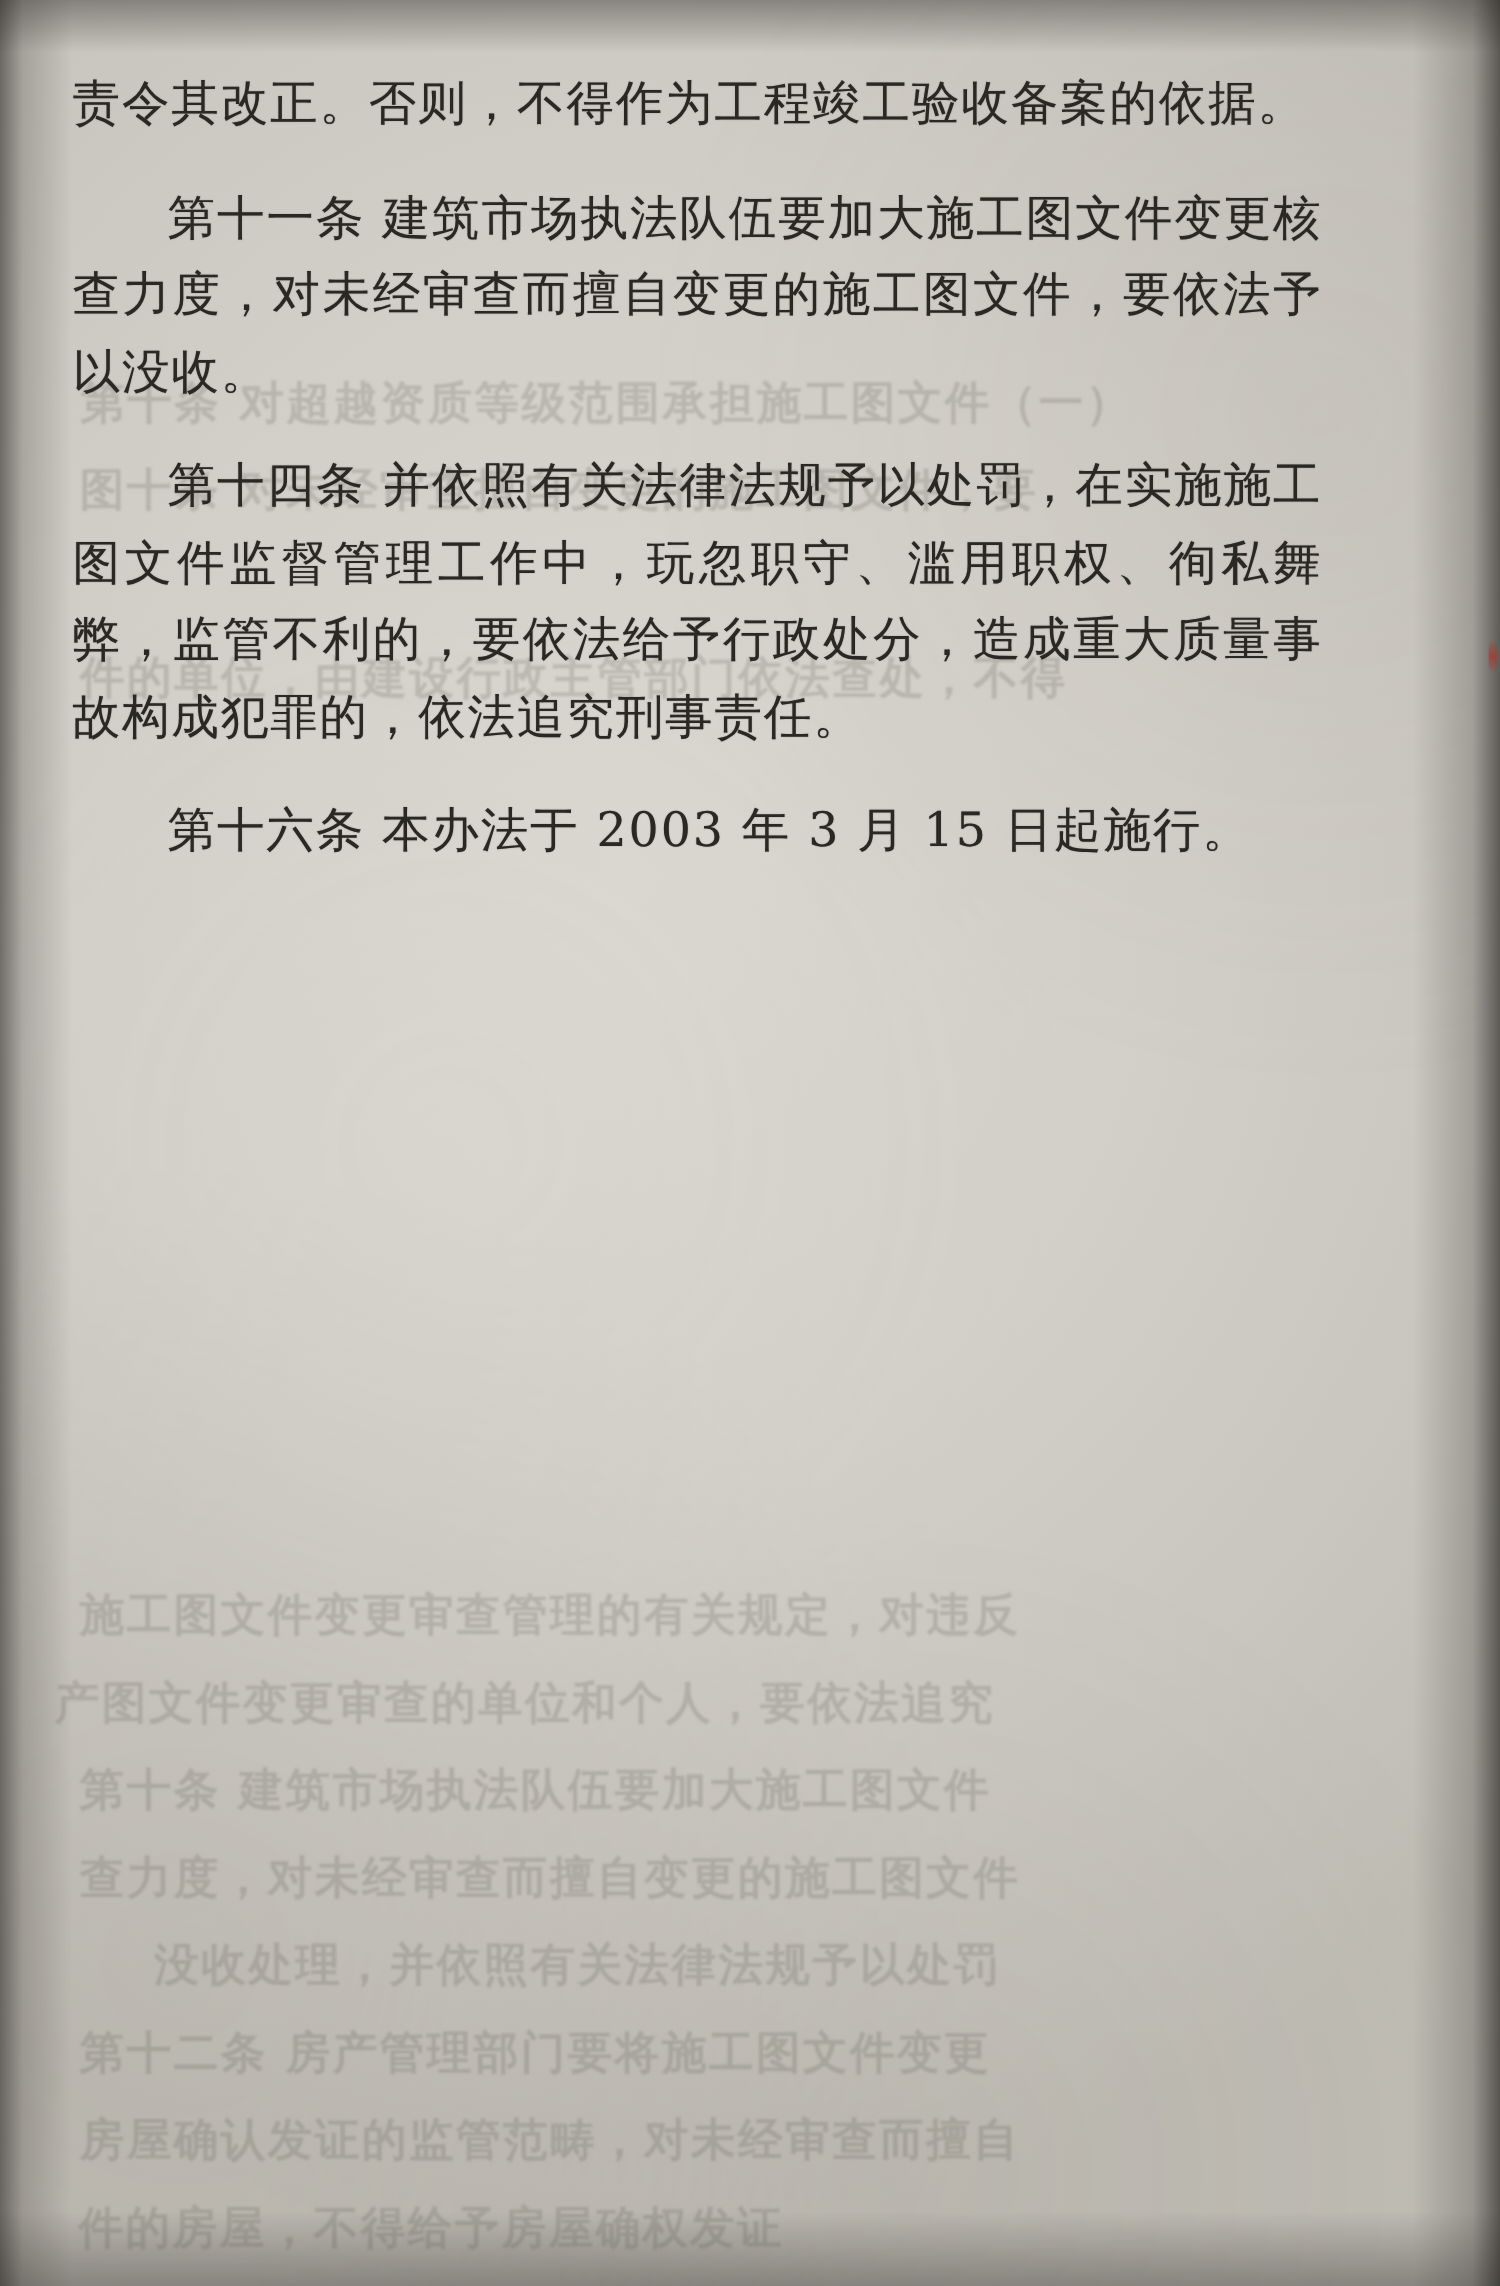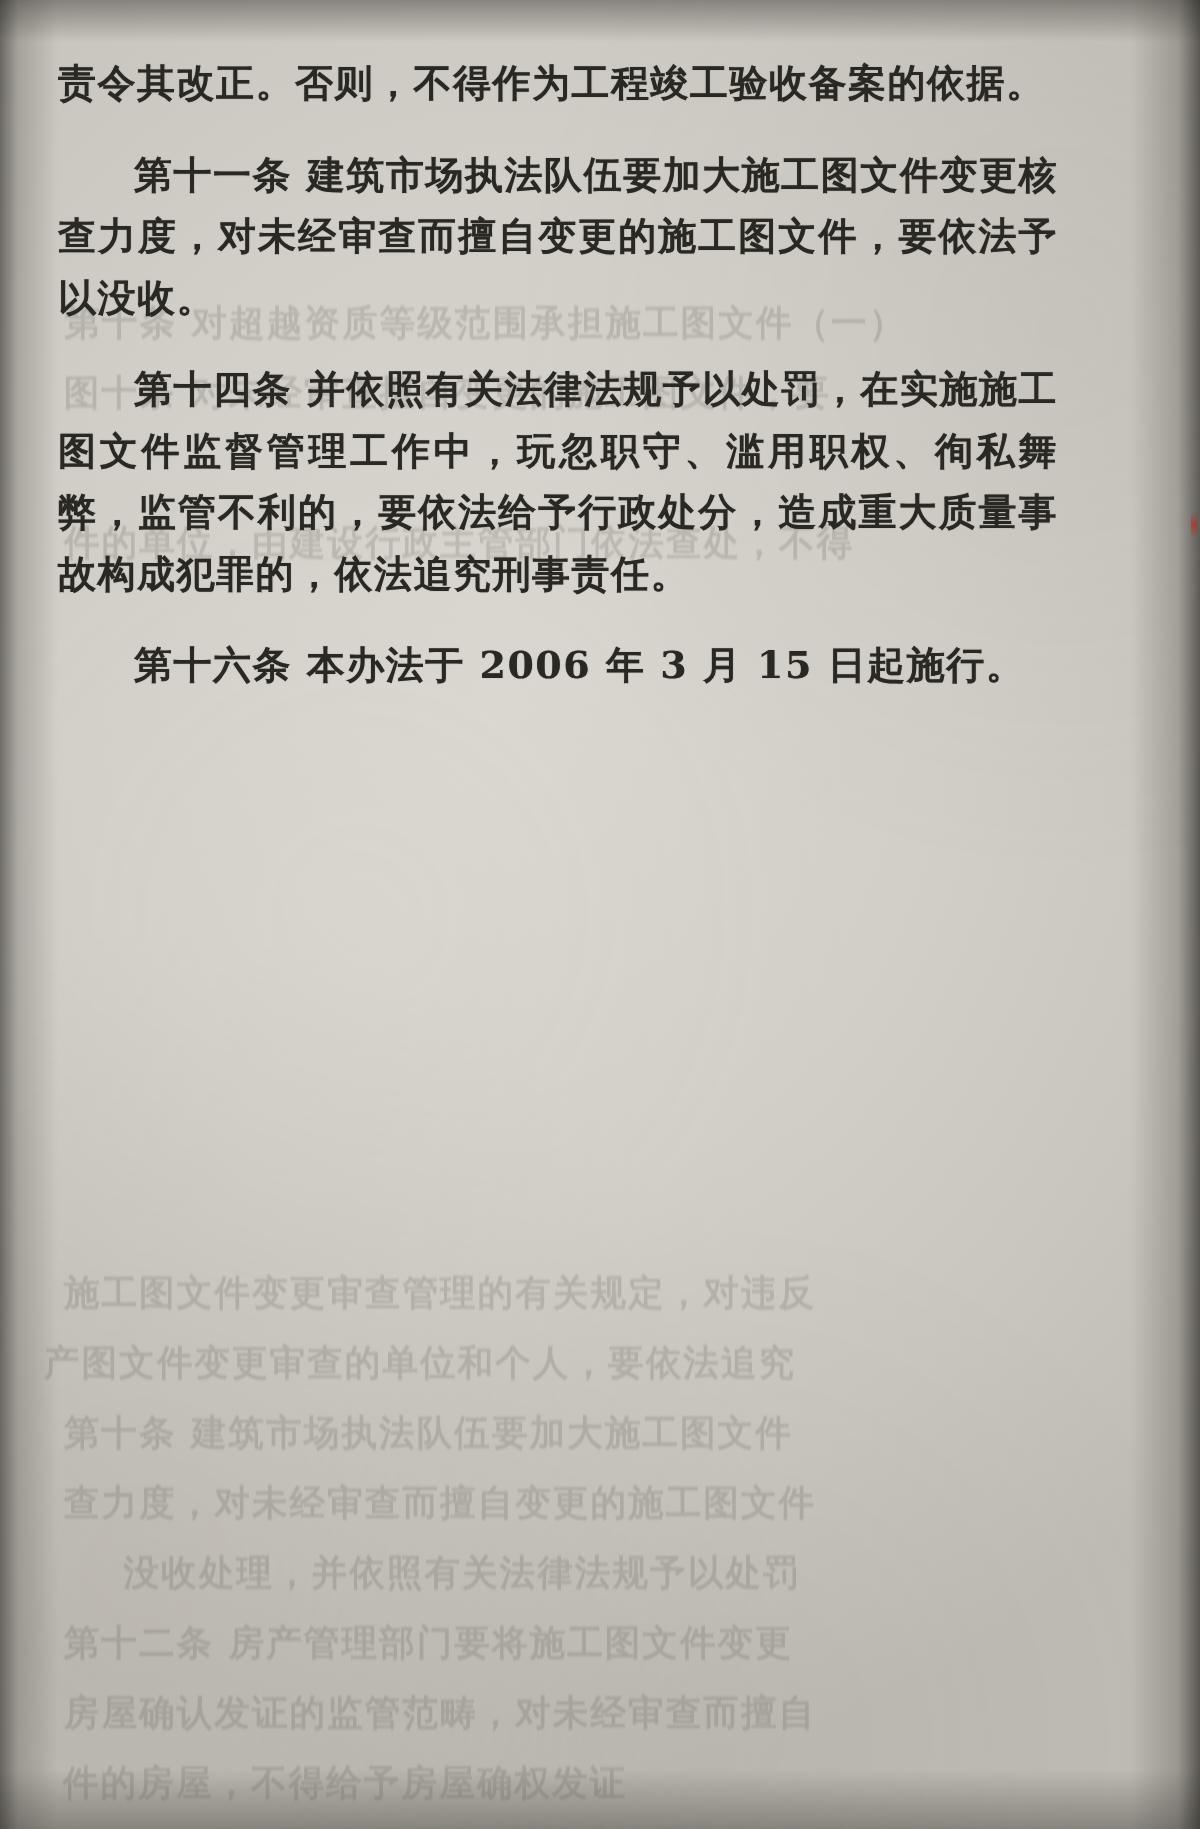--- a/index.html
+++ b/index.html
@@ -66,21 +66,21 @@
   }
   p.para {
     margin: 0 0 30px 0;
     font-size: 38px;
     line-height: 1.62;
     letter-spacing: 1.5px;
     color: #2a2823;
     text-align: justify;
     text-justify: inter-character;
     text-shadow: 0 0 1px rgba(40,38,33,0.45);
-    font-weight: 700;
+    font-weight: 400;
   }
   p.indent {
     text-indent: 76px;
   }
   p.tight {
     margin-bottom: 10px;
   }
   .nums {
     font-family: "DejaVu Serif", "Liberation Serif", serif;
     letter-spacing: 2px;
@@ -127,16 +127,16 @@
   <div class="ghost g7">查力度，对未经审查而擅自变更的施工图文件</div>
   <div class="ghost g8">没收处理，并依照有关法律法规予以处罚</div>
   <div class="ghost g9">第十二条 房产管理部门要将施工图文件变更</div>
   <div class="ghost g10">房屋确认发证的监管范畴，对未经审查而擅自</div>
   <div class="ghost g11">件的房屋，不得给予房屋确权发证</div>
 
   <div class="doc-body">
     <p class="para">责令其改正。否则，不得作为工程竣工验收备案的依据。</p>
     <p class="para indent">第十一条 建筑市场执法队伍要加大施工图文件变更核查力度，对未经审查而擅自变更的施工图文件，要依法予以没收。</p>
     <p class="para indent">第十四条 并依照有关法律法规予以处罚，在实施施工图文件监督管理工作中，玩忽职守、滥用职权、徇私舞弊，监管不利的，要依法给予行政处分，造成重大质量事故构成犯罪的，依法追究刑事责任。</p>
-    <p class="para indent nums">第十六条 本办法于 2006 年 3 月 15 日起施行。</p>
+    <p class="para indent nums">第十六条 本办法于 2003 年 3 月 15 日起施行。</p>
   </div>
 
 </div>
 
 </body></html>

